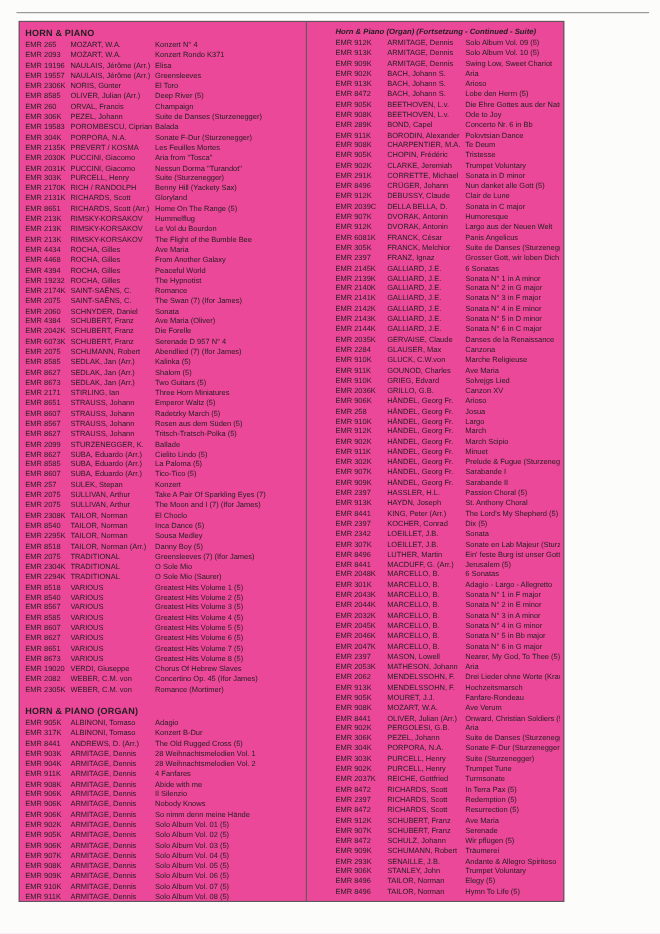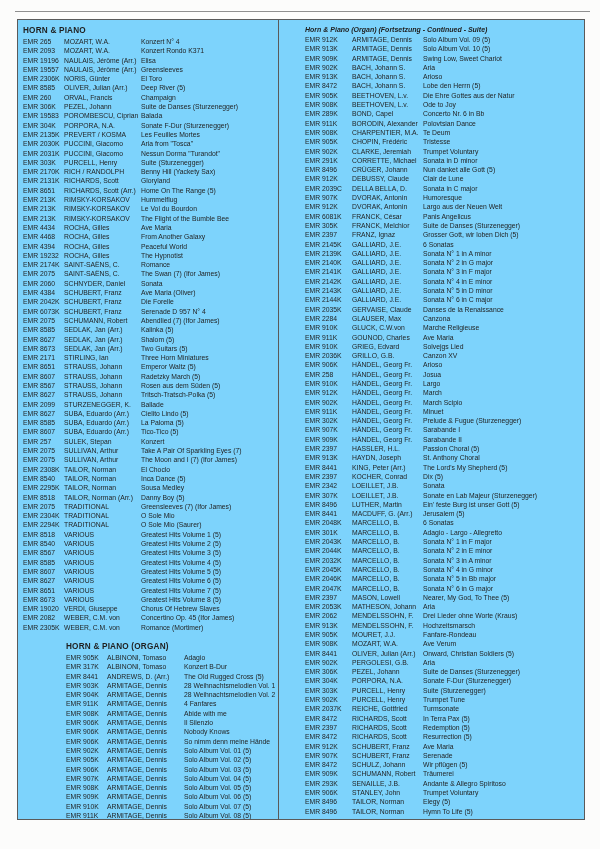--- a/index.html
+++ b/index.html
@@ -9,45 +9,45 @@
     font-family:"Liberation Sans", sans-serif;
     color:#1f1f1f;
     position:relative;
     overflow:hidden;
   }
   .top-rule{
     position:absolute;left:15px;top:11px;width:575px;height:1px;
     background:#8f8f8f;
   }
   .frame{
-    position:absolute;left:17px;top:19px;width:568px;height:801px;
+    position:absolute;left:17px;top:19px;width:496px;height:801px;
     border:1px solid #5a5a5a;
     box-sizing:border-box;
     display:flex;
-    background:#7dd3fc;
+    background:#ec4899;
     overflow:hidden;
   }
   .col{box-sizing:border-box;overflow:hidden;}
   .col-left{
     width:261px;
     border-right:1px solid #5a5a5a;
     padding:4px 3px 2px 5px;
   }
   .col-right{
     flex:1;
     padding:4px 3px 2px 26px;
   }
   .section-header{
     font-weight:bold;
     font-size:8.2px;
     line-height:13px;
     letter-spacing:.2px;
     white-space:nowrap;
   }
-  .section-gap{margin-top:8px;margin-left:43px;}
+  .section-gap{margin-top:8px;}
   .cont-header{
     font-weight:bold;
     font-style:italic;
     font-size:7px;
     line-height:11px;
     white-space:nowrap;
   }
   .rows{display:block;}
   .row{
     display:grid;

